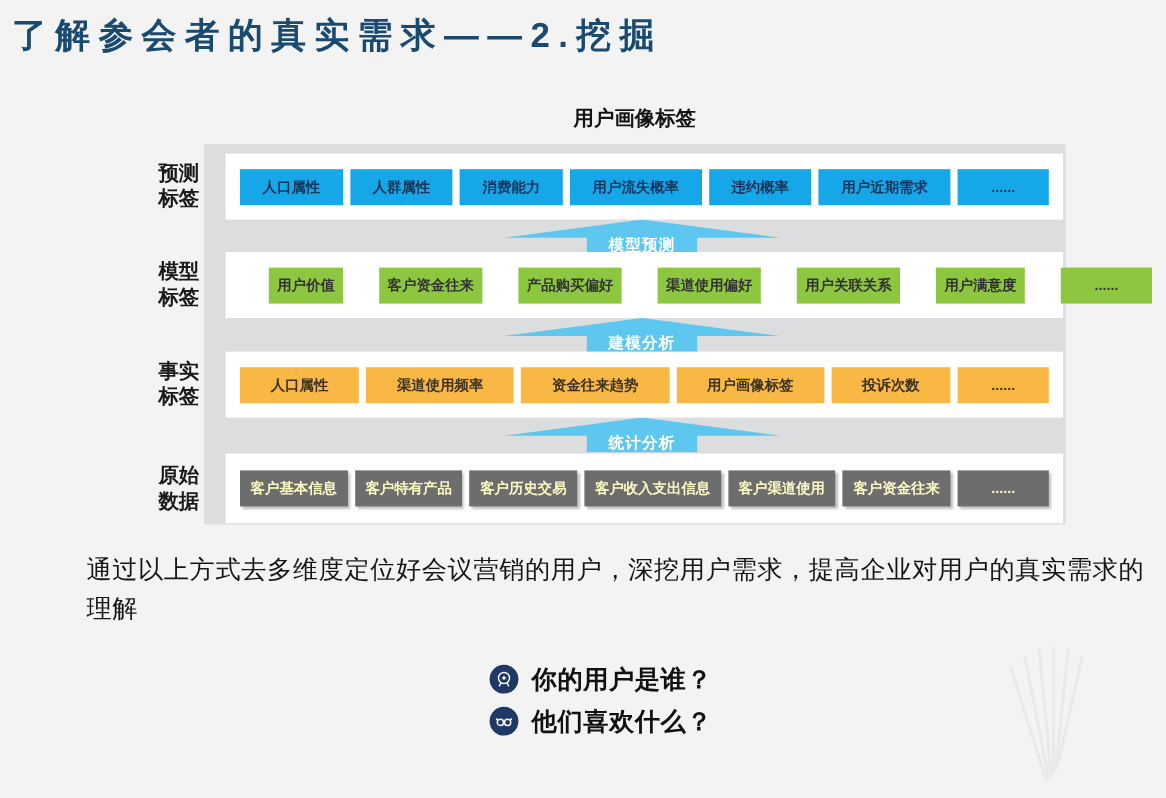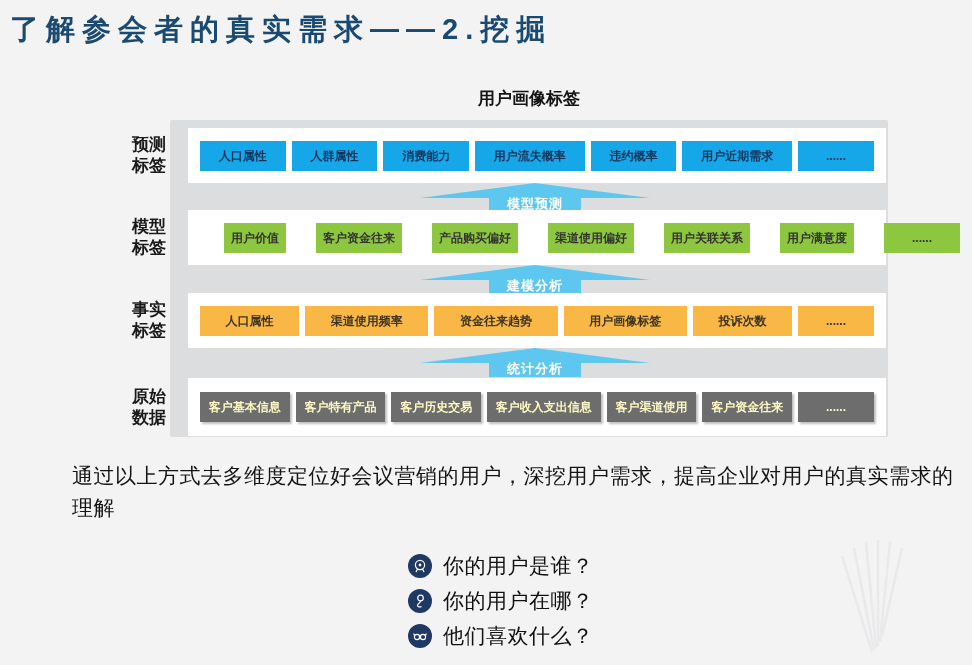--- a/index.html
+++ b/index.html
@@ -83,21 +83,21 @@
     position: absolute; left: 408px; top: 550px;
     display: flex; flex-direction: column; gap: 3px;
   }
   .bullet-item { display: flex; align-items: center; height: 32px; }
   .bullet-icon {
     width: 24px; height: 24px; border-radius: 50%;
     background: #1f3864; margin-right: 11px; flex: 0 0 auto;
     display: flex; align-items: center; justify-content: center;
   }
   .bullet-icon svg { display: block; }
-  .bullet-text { font-size: 21px; color: #111111; letter-spacing: 0.5px; }
+  .bullet-text { font-size: 21px; color: #111111; letter-spacing: 0.5px; font-weight: bold; }
 
   .watermark { position: absolute; right: 32px; bottom: 2px; opacity: 1; }
 </style>
 </head>
 <body>
 
 <div class="canvas">
 
   <div class="slide-title">了解参会者的真实需求——2.挖掘</div>
 
@@ -173,29 +173,20 @@
     <div class="bullet-item">
       <span class="bullet-icon">
         <svg width="16" height="16" viewBox="0 0 16 16" fill="none" stroke="#ffffff" stroke-width="1.2">
           <circle cx="8" cy="7" r="4.6"></circle>
           <circle cx="8" cy="7" r="1.4" fill="#ffffff" stroke="none"></circle>
           <line x1="5.5" y1="11" x2="4" y2="14"></line>
           <line x1="10.5" y1="11" x2="12" y2="14"></line>
         </svg>
       </span>
       <span class="bullet-text">你的用户是谁？</span>
-    </div>
-    <div class="bullet-item">
-      <span class="bullet-icon">
-        <svg width="16" height="16" viewBox="0 0 16 16" fill="none" stroke="#ffffff" stroke-width="1.2">
-          <circle cx="8.5" cy="5" r="2.8"></circle>
-          <path d="M8.5 7.8 C 8.5 10, 5.5 10.5, 5.5 12.5 C 5.5 14, 8 14.3, 9.5 13.4"></path>
-        </svg>
-      </span>
-      <span class="bullet-text">你的用户在哪？</span>
     </div>
     <div class="bullet-item">
       <span class="bullet-icon">
         <svg width="16" height="16" viewBox="0 0 16 16" fill="none" stroke="#ffffff" stroke-width="1.2">
           <circle cx="5" cy="9" r="2.6"></circle>
           <circle cx="11" cy="9" r="2.6"></circle>
           <path d="M7.6 8.4 Q 8 7.6 8.4 8.4"></path>
           <path d="M2.4 7.2 L 1.6 5.6 M13.6 7.2 L 14.4 5.6"></path>
         </svg>
       </span>

